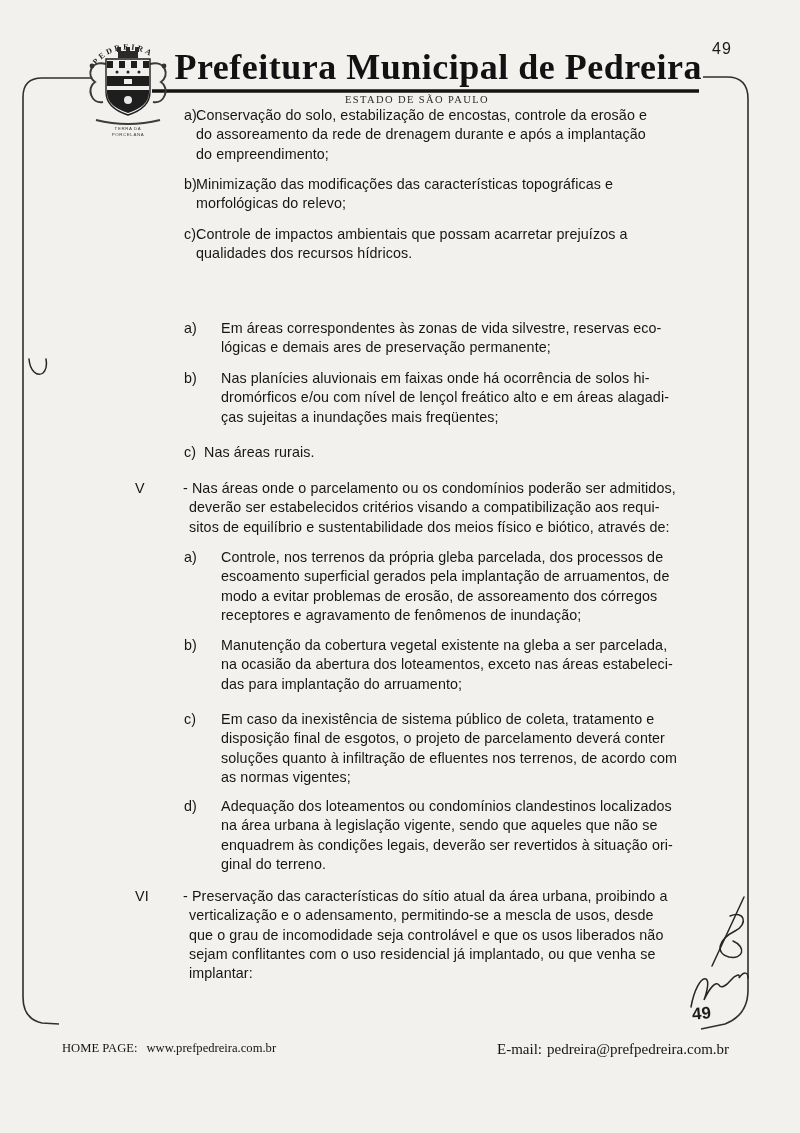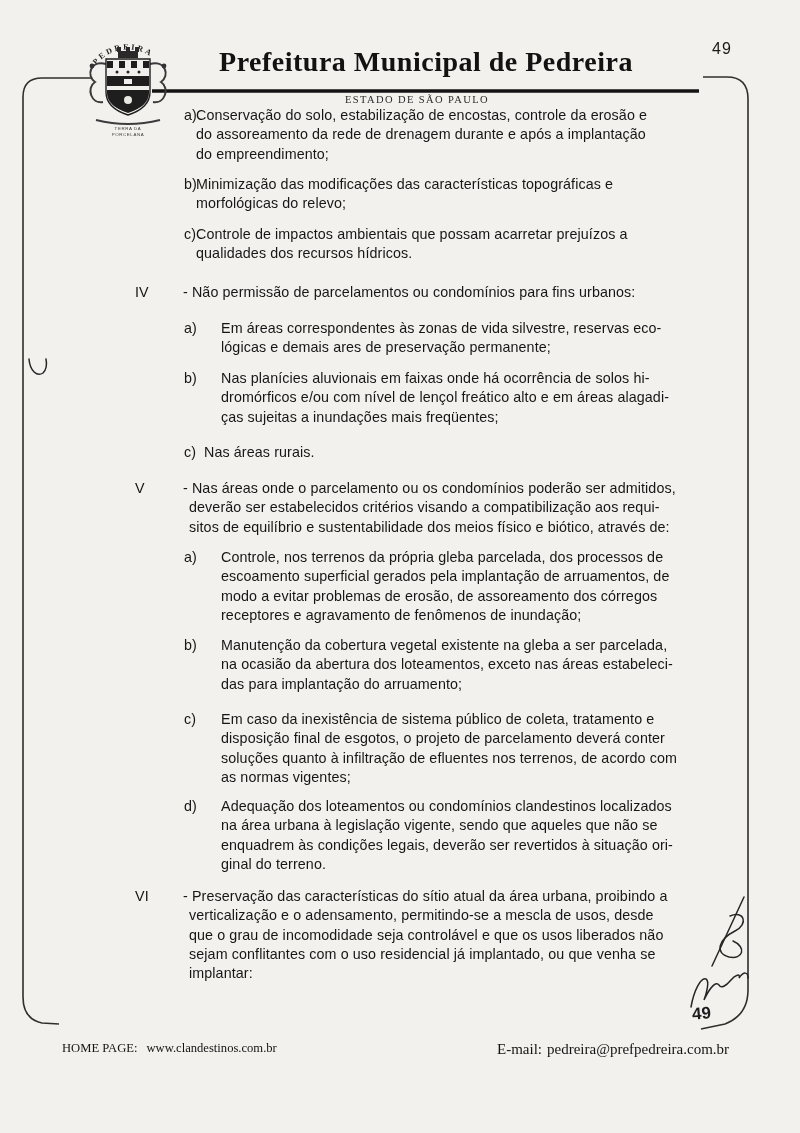--- a/index.html
+++ b/index.html
@@ -3,22 +3,22 @@
 <meta charset="utf-8">
 <style>
   html,body{margin:0;padding:0;}
   body{width:800px;height:1133px;position:relative;overflow:hidden;
        background:linear-gradient(145deg,#f4f3f0 0%,#f2f1ee 55%,#edecе9 100%);
        background-color:#f2f1ee;
        font-family:"Liberation Sans",sans-serif;}
   .page{position:absolute;inset:0;}
   .overlay{position:absolute;left:0;top:0;pointer-events:none;}
   .crest{position:absolute;left:68px;top:30px;width:120px;height:110px;}
-  .title{position:absolute;left:150px;top:46px;width:552px;text-align:center;
-         font-family:"Liberation Serif",serif;font-weight:700;font-size:28px;
+  .title{position:absolute;left:150px;top:46px;width:552px;text-align:right;
+         font-family:"Liberation Serif",serif;font-weight:700;font-size:36px;
          letter-spacing:.5px;color:#121212;white-space:nowrap;}
   .subtitle{position:absolute;left:312px;top:94px;width:210px;text-align:center;
             font-family:Liberation Serif, serif;font-size:10.5px;letter-spacing:1.4px;
             color:#2a2a2a;white-space:nowrap;}
   .pagenum-top{position:absolute;left:712px;top:40px;font-size:16px;
                letter-spacing:1px;color:#1a1a1a;}
   .doc{position:absolute;font-size:14.3px;line-height:19.3px;color:#161616;
        letter-spacing:.1px;}
   .ltr{position:absolute;left:0;top:0;}
   .intro-item{left:184px;width:548px;}
@@ -111,24 +111,20 @@
     <span class="ltr">b)</span>
     <div class="txt">Minimização das modificações das características topográficas e
 morfológicas do relevo;</div>
   </div>
   <div class="doc intro-item" style="top:225px">
     <span class="ltr">c)</span>
     <div class="txt">Controle de impactos ambientais que possam acarretar prejuízos a
 qualidades dos recursos hídricos.</div>
   </div>
 
-  <div class="doc sec-head" style="top:283px">
-    <span class="ltr">IV</span>
-    <div class="txt">- Não permissão de parcelamentos ou condomínios para fins urbanos:</div>
-  </div>
   <div class="doc sub-item" style="top:319px">
     <span class="ltr">a)</span>
     <div class="txt">Em áreas correspondentes às zonas de vida silvestre, reservas eco-
 lógicas e demais ares de preservação permanente;</div>
   </div>
   <div class="doc sub-item" style="top:369px">
     <span class="ltr">b)</span>
     <div class="txt">Nas planícies aluvionais em faixas onde há ocorrência de solos hi-
 dromórficos e/ou com nível de lençol freático alto e em áreas alagadi-
 ças sujeitas a inundações mais freqüentes;</div>
@@ -175,20 +171,20 @@
   <div class="doc sec-head" style="top:887px">
     <span class="ltr">VI</span>
     <div class="txt">- Preservação das características do sítio atual da área urbana, proibindo a
 verticalização e o adensamento, permitindo-se a mescla de usos, desde
 que o grau de incomodidade seja controlável e que os usos liberados não
 sejam conflitantes com o uso residencial já implantado, ou que venha se
 implantar:</div>
   </div>
 
   <div class="homepage">
-    <span>HOME PAGE:</span><span class="url">www.clandestinos.com.br</span>
+    <span>HOME PAGE:</span><span class="url">www.prefpedreira.com.br</span>
   </div>
   <div class="email">
     <span>E-mail:</span><span class="addr2">pedreira@prefpedreira.com.br</span>
   </div>
   <div class="hw-49">49</div>
 
 </div>
 
 </body></html>

